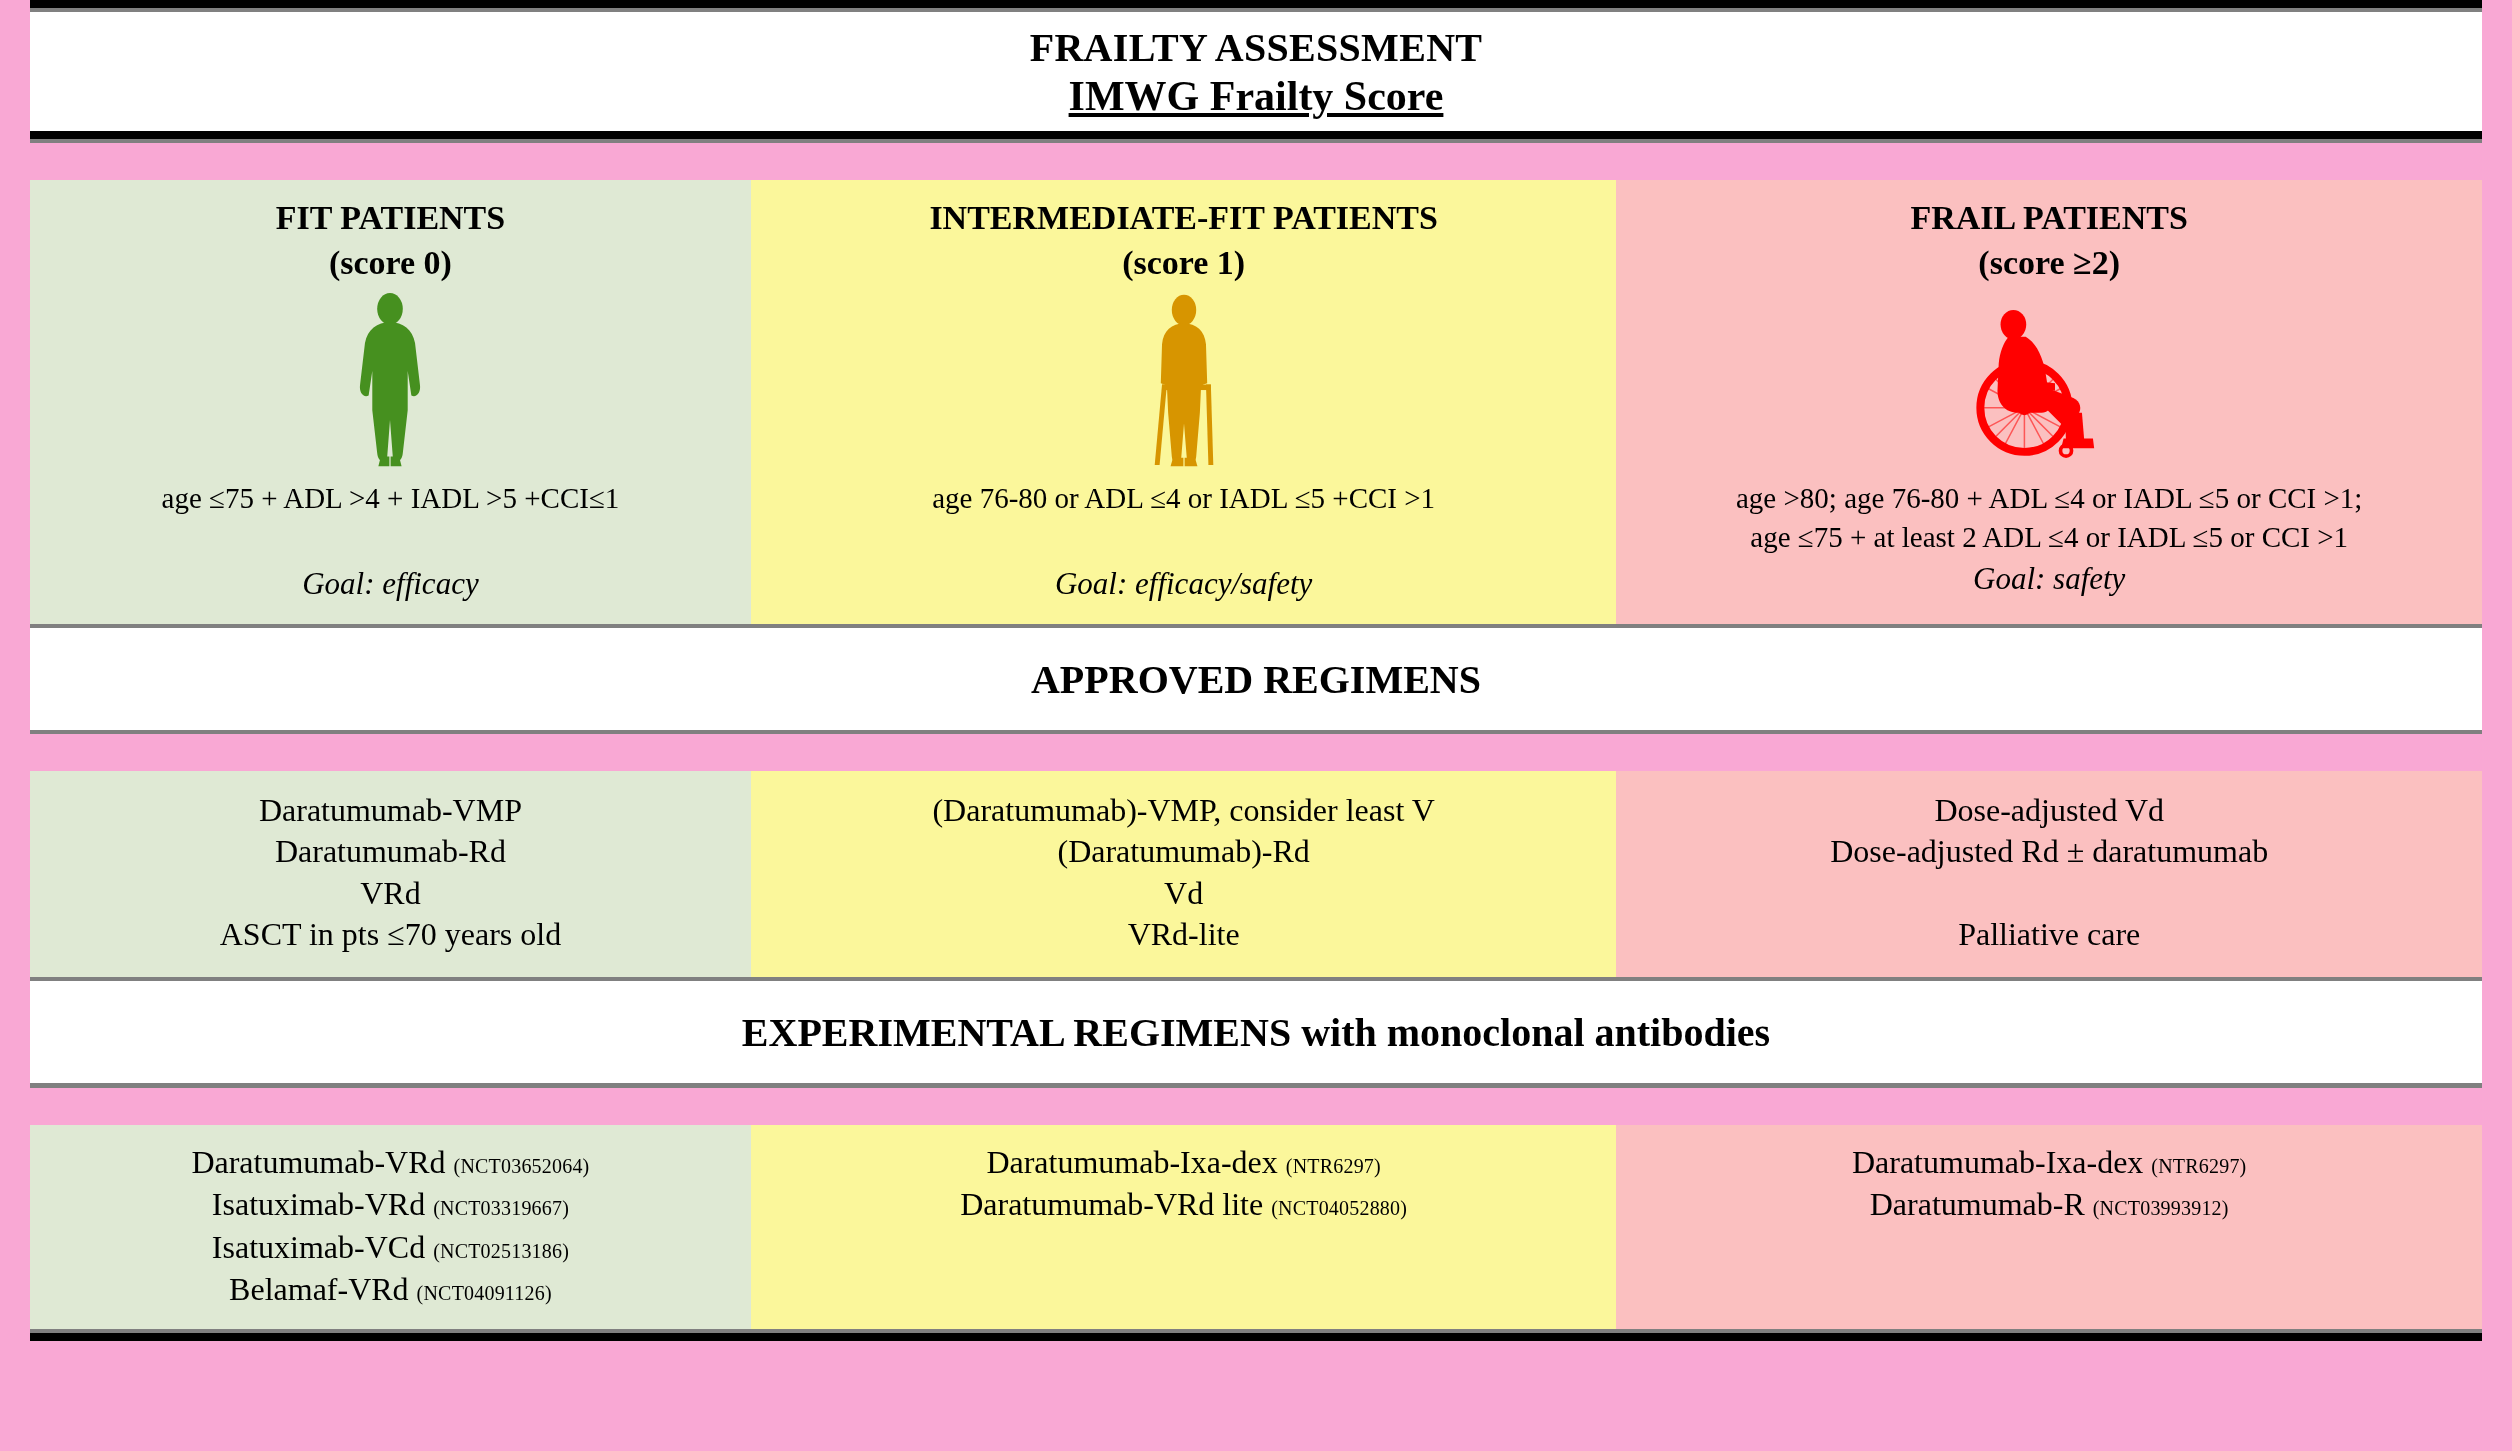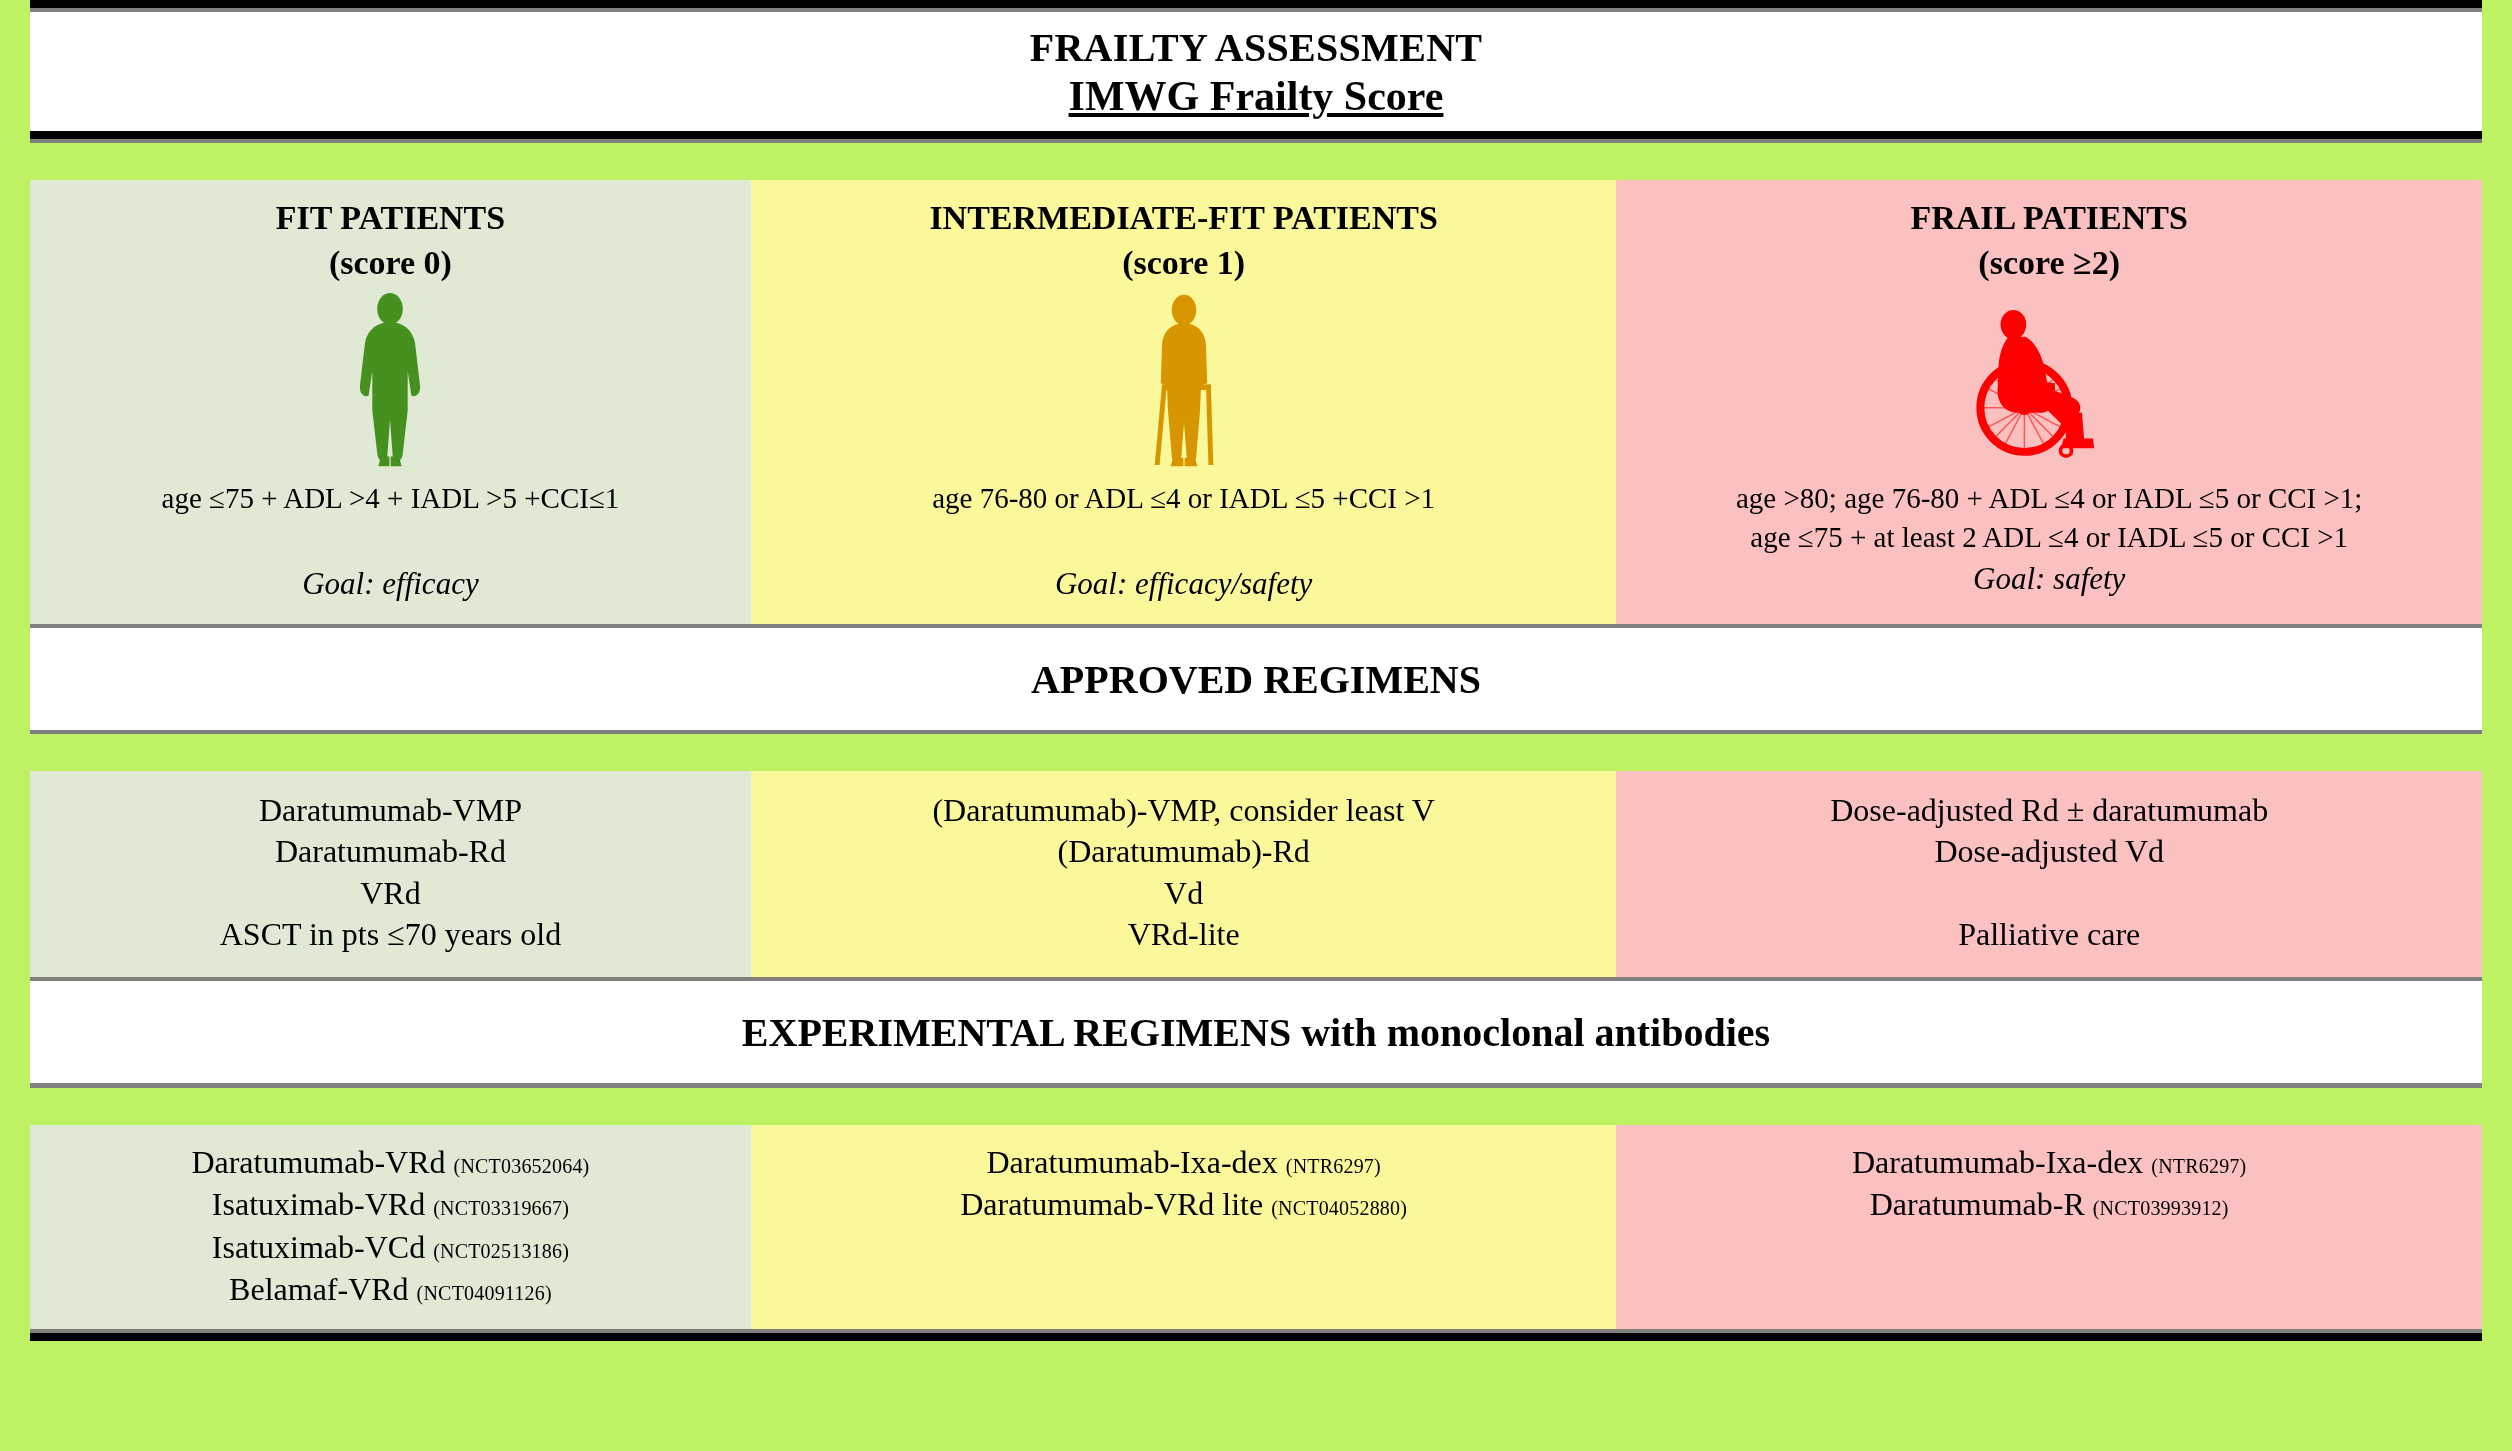--- a/index.html
+++ b/index.html
@@ -9,21 +9,21 @@
     background: #ffffff;
   }
   body {
     font-family: "Liberation Serif", "DejaVu Serif", serif;
     color: #000000;
   }
   #page {
     position: relative;
     width: 2512px;
     height: 1451px;
-    background: #bef264;
+    background: #f9a8d4;
     box-sizing: border-box;
     padding: 0 30px;
   }
 
   
   .rule-thick-top {
     height: 8px;
     background: #000000;
     margin: 0;
   }
@@ -265,22 +265,22 @@
       <div class="reg-line">VRd</div>
       <div class="reg-line">ASCT in pts ≤70 years old</div>
     </div>
     <div class="col col-int">
       <div class="reg-line">(Daratumumab)-VMP, consider least V</div>
       <div class="reg-line">(Daratumumab)-Rd</div>
       <div class="reg-line">Vd</div>
       <div class="reg-line">VRd-lite</div>
     </div>
     <div class="col col-frail">
+      <div class="reg-line">Dose-adjusted Vd</div>
       <div class="reg-line">Dose-adjusted Rd ± daratumumab</div>
-      <div class="reg-line">Dose-adjusted Vd</div>
       <div class="reg-line blank">&nbsp;</div>
       <div class="reg-line">Palliative care</div>
     </div>
   </div>
 
   <div class="rule-thin"></div>
 
   <div class="section-heading">
     <span class="light">EXPERIMENTAL REGIMENS</span><span> with monoclonal antibodies</span>
   </div>

